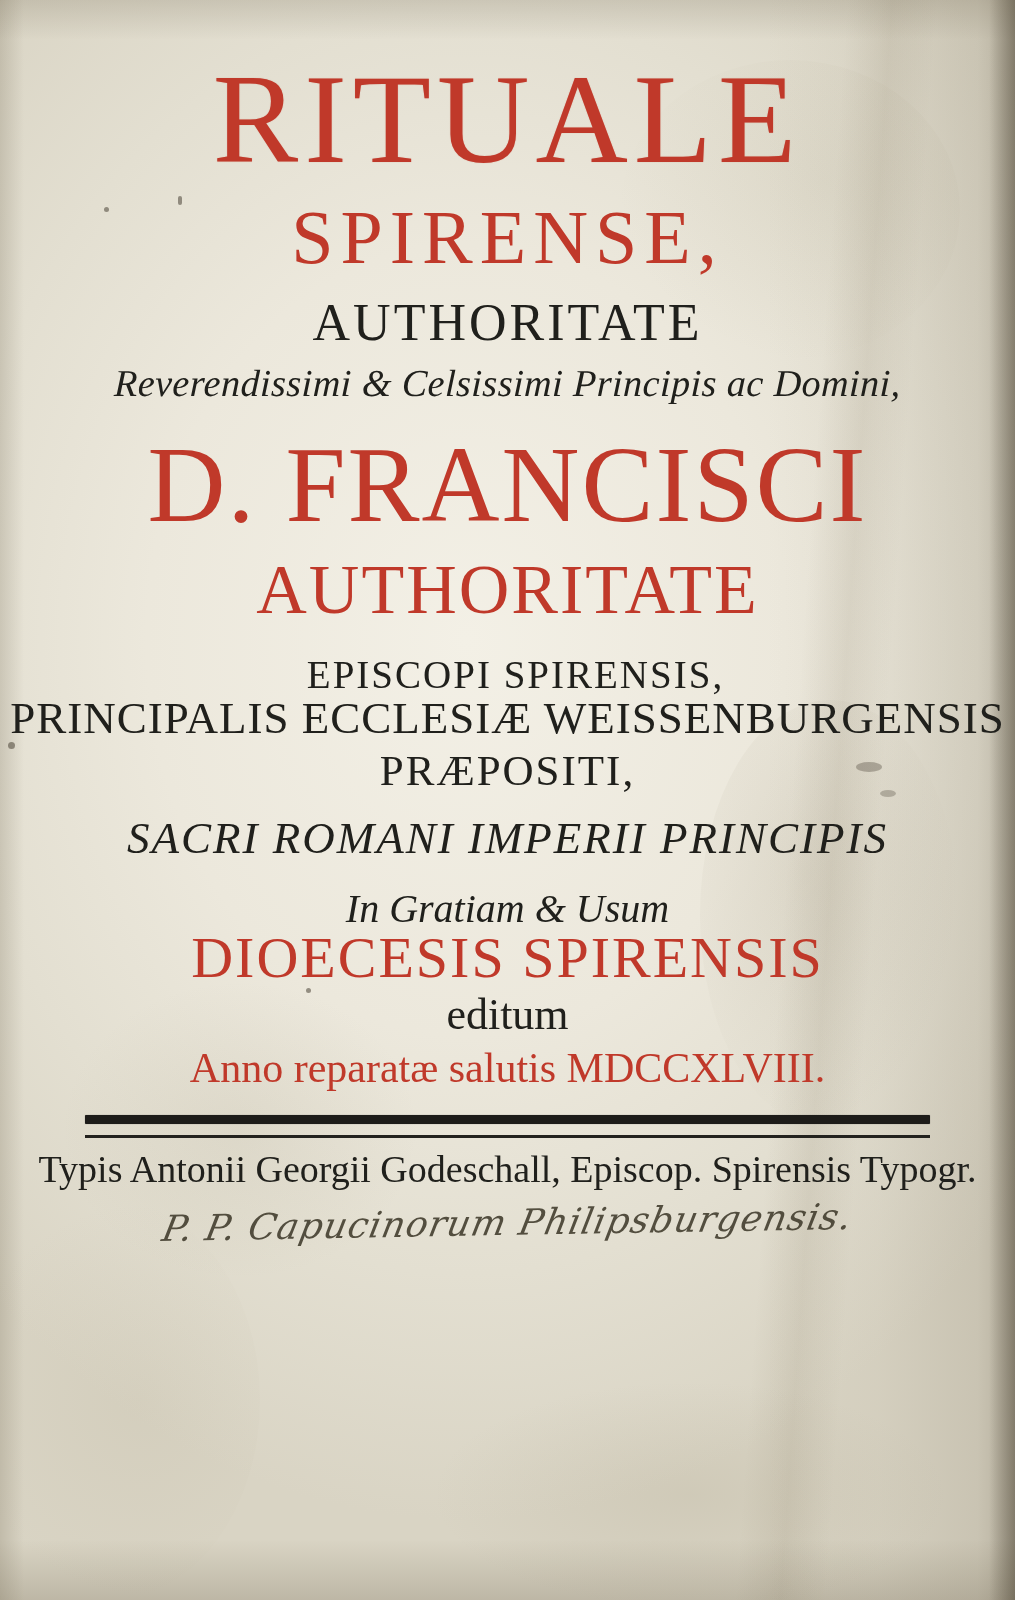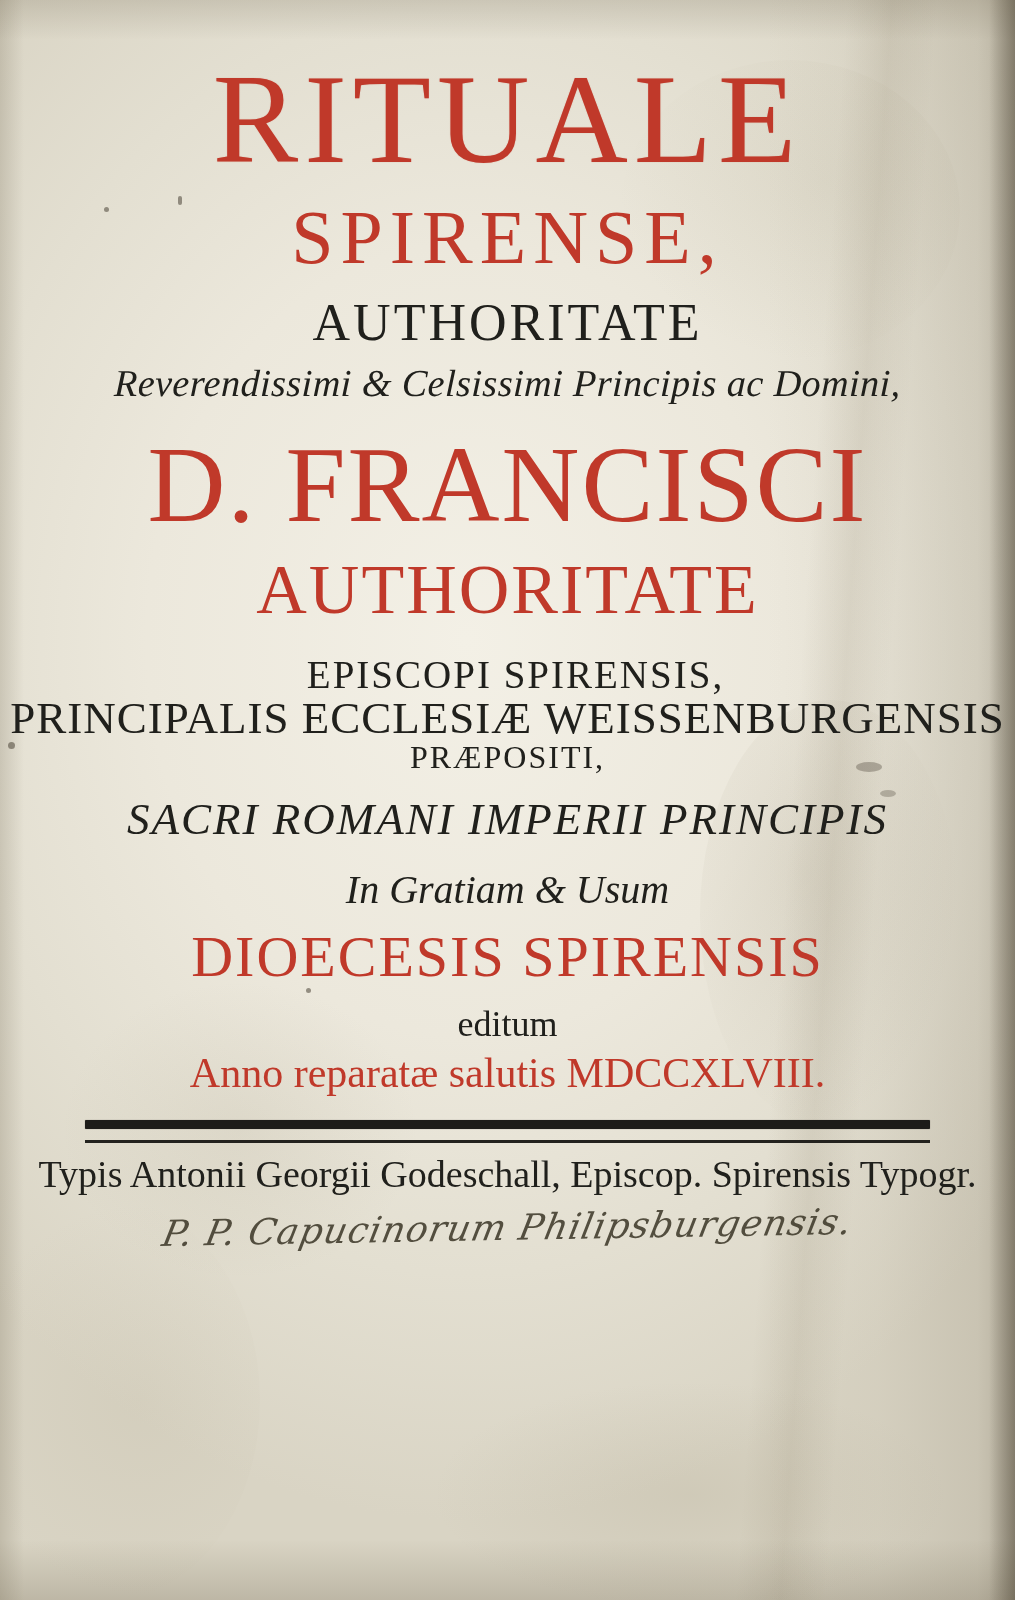--- a/index.html
+++ b/index.html
@@ -153,46 +153,46 @@
     letter-spacing: 2px;
     padding-left: 8px;
   }
   .t-principalis {
     margin-top: 2px;
     font-size: 45px;
     line-height: 1.0;
     letter-spacing: 1px;
   }
   .t-praepositi {
-    font-size: 32px;
+    margin-top: 8px;
+    font-size: 43px;
     line-height: 1.0;
     letter-spacing: 2px;
   }
   .t-sacri {
     margin-top: 24px;
     font-size: 45px;
     font-style: italic;
     line-height: 1.0;
     letter-spacing: 2px;
   }
   .t-ingratiam {
     margin-top: 28px;
     font-size: 40px;
     font-style: italic;
     line-height: 1.0;
   }
   .t-dioecesis {
-    margin-top: 18px;
     font-size: 58px;
     line-height: 1.0;
     letter-spacing: 2px;
   }
   .t-editum {
-    margin-top: 20px;
-    font-size: 36px;
+    margin-top: 6px;
+    font-size: 44px;
     line-height: 1.0;
   }
   .t-anno {
     margin-top: 10px;
     font-size: 42px;
     line-height: 1.0;
     text-align: center;
   }
 
   

